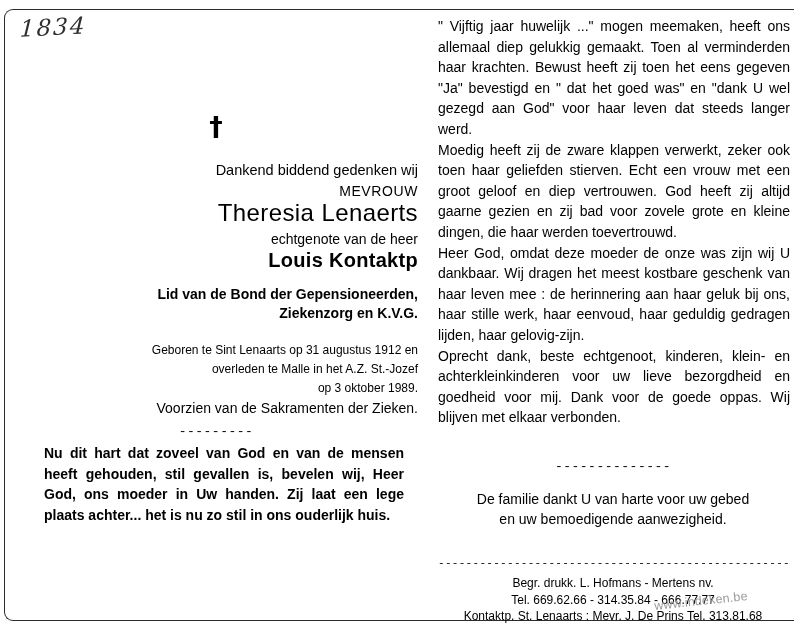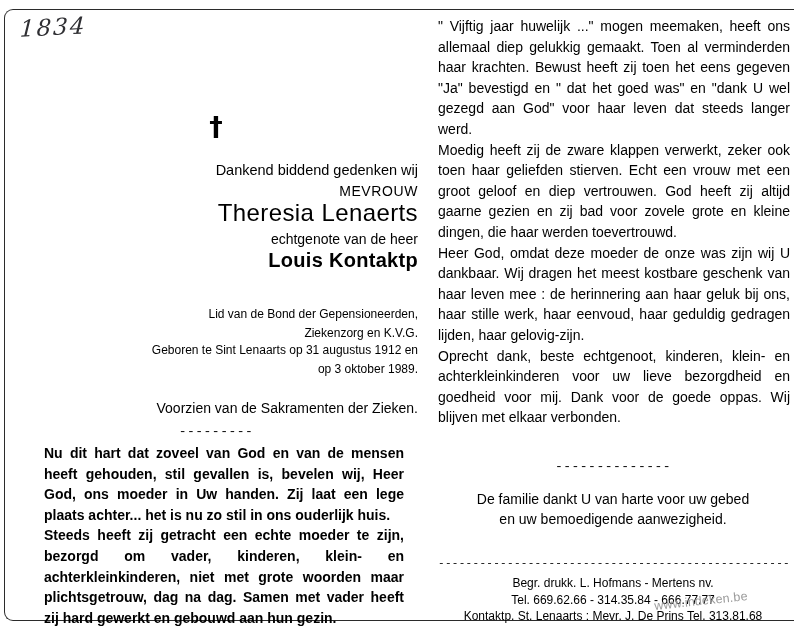--- a/index.html
+++ b/index.html
@@ -87,21 +87,21 @@
   }
 
   .ctr { text-align: right; width: 404px; left: 0; position: absolute; }
 
   #dankend     { top: 162px; font-size: 14.5px; }
   #mevrouw     { top: 183px; font-size: 14px; letter-spacing: 0.6px; }
   #name-main   { top: 199px; font-size: 24px; font-weight: 400; letter-spacing: 0.4px; }
   #echtgenote  { top: 231px; font-size: 14px; }
   #name-spouse { top: 249px; font-size: 20px; font-weight: 700; letter-spacing: 0.3px; }
 
-  #membership  { top: 305px; font-size: 12px; line-height: 19px; }
+  #membership  { top: 285px; font-size: 14px; line-height: 19px; font-weight: bold; }
   #birthdeath  { top: 341px; font-size: 12px; line-height: 19px; }
   #sacraments  { top: 400px; font-size: 14px; }
 
   #sep-left {
     position: absolute;
     left: 0; top: 424px; width: 404px;
     text-align: center;
     font-size: 13px;
     letter-spacing: 0.5px;
     font-family: "Liberation Mono", monospace;
@@ -199,30 +199,30 @@
     <div class="ctr" id="echtgenote">echtgenote van de heer</div>
     <div class="ctr" id="name-spouse">Louis Kontaktp</div>
 
     <div class="ctr" id="membership">
       <div>Lid van de Bond der Gepensioneerden,</div>
       <div>Ziekenzorg en K.V.G.</div>
     </div>
 
     <div class="ctr" id="birthdeath">
       <div>Geboren te Sint Lenaarts op 31 augustus 1912 en</div>
+      <div>overleden te Malle in het A.Z. St.-Jozef</div>
       <div>op 3 oktober 1989.</div>
     </div>
 
     <div class="ctr" id="sacraments">Voorzien van de Sakramenten der Zieken.</div>
 
     <div id="sep-left">---------</div>
 
     <div id="left-body">
       <p>Nu dit hart dat zoveel van God en van de mensen heeft gehouden, stil gevallen is, bevelen wij, Heer God, ons moeder in Uw handen. Zij laat een lege plaats achter... het is nu zo stil in ons ouderlijk huis.</p>
-      <p>Steeds heeft zij getracht een echte moeder te zijn, bezorgd om vader, kinderen, klein- en achterkleinkinderen, niet met grote woorden maar plichtsgetrouw, dag na dag. Samen met vader heeft zij hard gewerkt en gebouwd aan hun gezin.</p>
     </div>
 
   </div>
 
   <div class="col" id="right-col">
 
     <div id="right-body">
       <p>" Vijftig jaar huwelijk ..." mogen meemaken, heeft ons allemaal diep gelukkig gemaakt. Toen al verminderden haar krachten. Bewust heeft zij toen het eens gegeven "Ja" bevestigd en " dat het goed was" en "dank U wel gezegd aan God" voor haar leven dat steeds langer werd.</p>
       <p>Moedig heeft zij de zware klappen verwerkt, zeker ook toen haar geliefden stierven. Echt een vrouw met een groot geloof en diep vertrouwen. God heeft zij altijd gaarne gezien en zij bad voor zovele grote en kleine dingen, die haar werden toevertrouwd.</p>
       <p>Heer God, omdat deze moeder de onze was zijn wij U dankbaar. Wij dragen het meest kostbare geschenk van haar leven mee : de herinnering aan haar geluk bij ons, haar stille werk, haar eenvoud, haar geduldig gedragen lijden, haar gelovig-zijn.</p>

